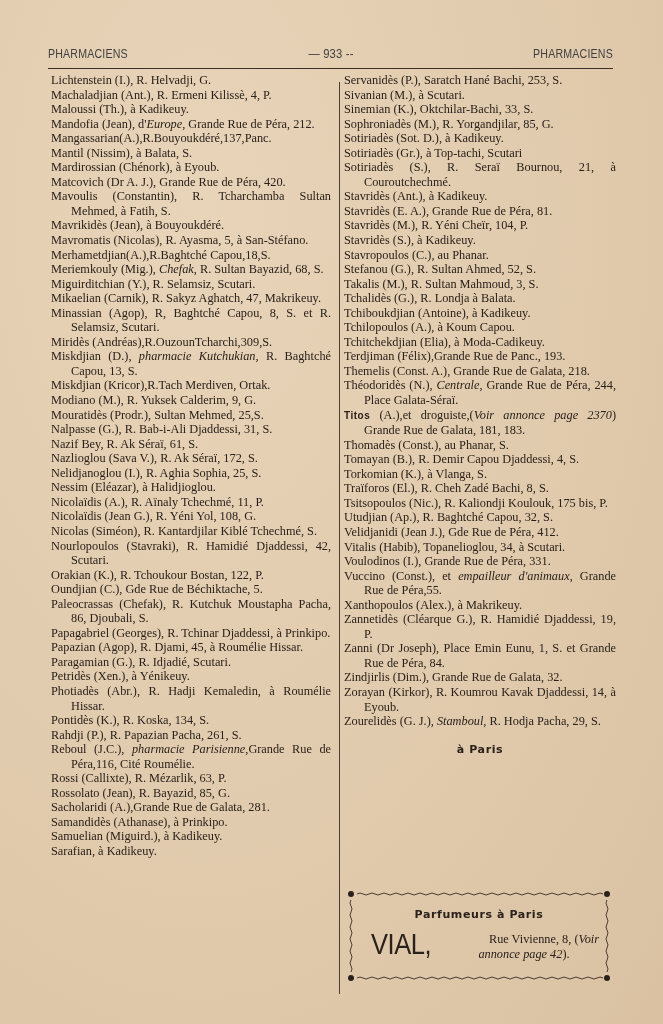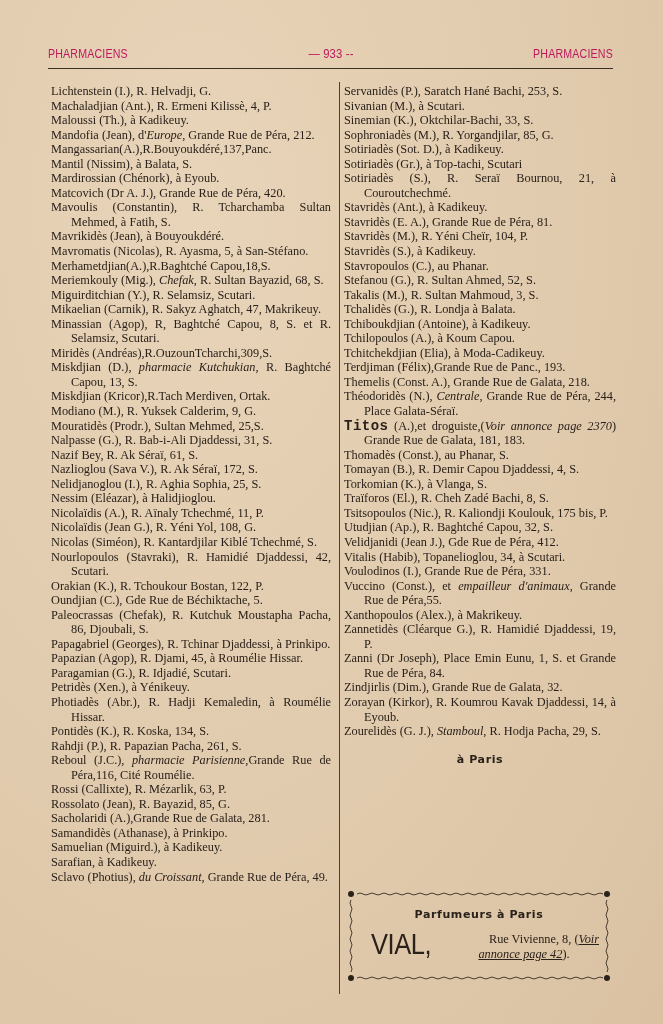--- a/index.html
+++ b/index.html
@@ -9,46 +9,46 @@
     background-image: radial-gradient(ellipse at 30% 20%, #e8d4b9 0%, #dfc8aa 70%, #d9c1a2 100%);
     font-family:"Liberation Serif", "DejaVu Serif", serif;
     color:#2a211a;
     position:relative;
   }
   .header {
     position:absolute; left:48px; top:42px; width:565px; height:24px;
     font-family:"Liberation Sans Narrow","Liberation Sans", sans-serif;
     font-size:12.5px; letter-spacing:0.2px;
     display:flex; justify-content:space-between; align-items:center;
-    color:#be185d;
+    color:#404040;
   }
   .header .hl { transform:scaleX(0.85); transform-origin:left; }
   .header .hr { transform:scaleX(0.85); transform-origin:right; }
   .header .hc { position:absolute; left:50%; transform:translateX(-50%) scaleX(0.9); }
   .rule {
     position:absolute; left:48px; top:68px; width:565px; height:0;
     border-top:1.2px solid #3a2e25;
   }
   .vrule {
     position:absolute; left:339px; top:82px; height:912px; width:0;
     border-left:1px solid #4a3d33;
   }
   .col {
-    position:absolute; top:84px;
+    position:absolute; top:73px;
     font-size:12.3px; line-height:14.55px;
     text-align:justify;
   }
   .col.left { left:51px; width:280px; }
   .col.right { left:344px; width:272px; }
   .entry {
     padding-left:20px; text-indent:-20px;
     margin:0;
   }
   .entry i { font-style:italic; }
-  .entry b.titos { font-family:Liberation Mono, monospace; font-weight:bold; font-size:14px; letter-spacing:0.5px; }
+  .entry b.titos { font-family:Liberation Sans, sans-serif; font-weight:bold; font-size:10px; letter-spacing:0.5px; }
   .section {
     text-align:center; margin:14px 0 17px;
     font-family:"DejaVu Sans", sans-serif; font-weight:bold; font-size:11px; letter-spacing:0.6px;
   }
   .ad {
     position:absolute; left:345px; top:888px; width:268px; height:96px;
   }
   .ad svg { position:absolute; left:0; top:0; }
   .ad .ad-title {
     position:absolute; left:0; right:0; top:20px; text-align:center;
@@ -58,21 +58,21 @@
     position:absolute; left:26px; top:41px;
     font-family:"Liberation Sans Narrow","Liberation Sans", sans-serif;
     font-size:30px; line-height:30px; letter-spacing:-0.5px;
     transform:scaleX(0.85); transform-origin:left;
   }
   .ad .ad-addr {
     position:absolute; left:104px; top:44px; width:150px;
     font-size:12.3px; line-height:14.5px; text-align:right;
   }
   .ad .ad-addr .l2 { display:block; text-align:center; }
-  .ad .ad-addr i { font-style:italic;text-decoration:underline; }
+  .ad .ad-addr i { font-style:italic; }
 </style>
 </head>
 <body>
 
 <div class="header">
   <span class="hl">PHARMACIENS</span>
   <span class="hc">— 933 --</span>
   <span class="hr">PHARMACIENS</span>
 </div>
 <div class="rule"></div>
@@ -119,21 +119,20 @@
     <p class="entry"><span>Photiadès (Abr.), R. Hadji Kemaledin, à Roumélie Hissar.</span></p>
     <p class="entry"><span>Pontidès (K.), R. Koska, 134, S.</span></p>
     <p class="entry"><span>Rahdji (P.), R. Papazian Pacha, 261, S.</span></p>
     <p class="entry"><span>Reboul (J.C.), </span><i>pharmacie Parisienne</i><span>,Grande Rue de Péra,116, Cité Roumélie.</span></p>
     <p class="entry"><span>Rossi (Callixte), R. Mézarlik, 63, P.</span></p>
     <p class="entry"><span>Rossolato (Jean), R. Bayazid, 85, G.</span></p>
     <p class="entry"><span>Sacholaridi (A.),Grande Rue de Galata, 281.</span></p>
     <p class="entry"><span>Samandidès (Athanase), à Prinkipo.</span></p>
     <p class="entry"><span>Samuelian (Miguird.), à Kadikeuy.</span></p>
     <p class="entry"><span>Sarafian, à Kadikeuy.</span></p>
-    <p class="entry"><span>Sclavo (Photius), </span><i>du Croissant</i><span>, Grande Rue de Péra, 49.</span></p>
   </div>
 <div class="col right" id="col-right">
 <p class="entry"><span>Servanidès (P.), Saratch Hané Bachi, 253, S.</span></p>
     <p class="entry"><span>Sivanian (M.), à Scutari.</span></p>
     <p class="entry"><span>Sinemian (K.), Oktchilar-Bachi, 33, S.</span></p>
     <p class="entry"><span>Sophroniadès (M.), R. Yorgandjilar, 85, G.</span></p>
     <p class="entry"><span>Sotiriadès (Sot. D.), à Kadikeuy.</span></p>
     <p class="entry"><span>Sotiriadès (Gr.), à Top-tachi, Scutari</span></p>
     <p class="entry"><span>Sotiriadès (S.), R. Seraï Bournou, 21, à Couroutchechmé.</span></p>
     <p class="entry"><span>Stavridès (Ant.), à Kadikeuy.</span></p>

